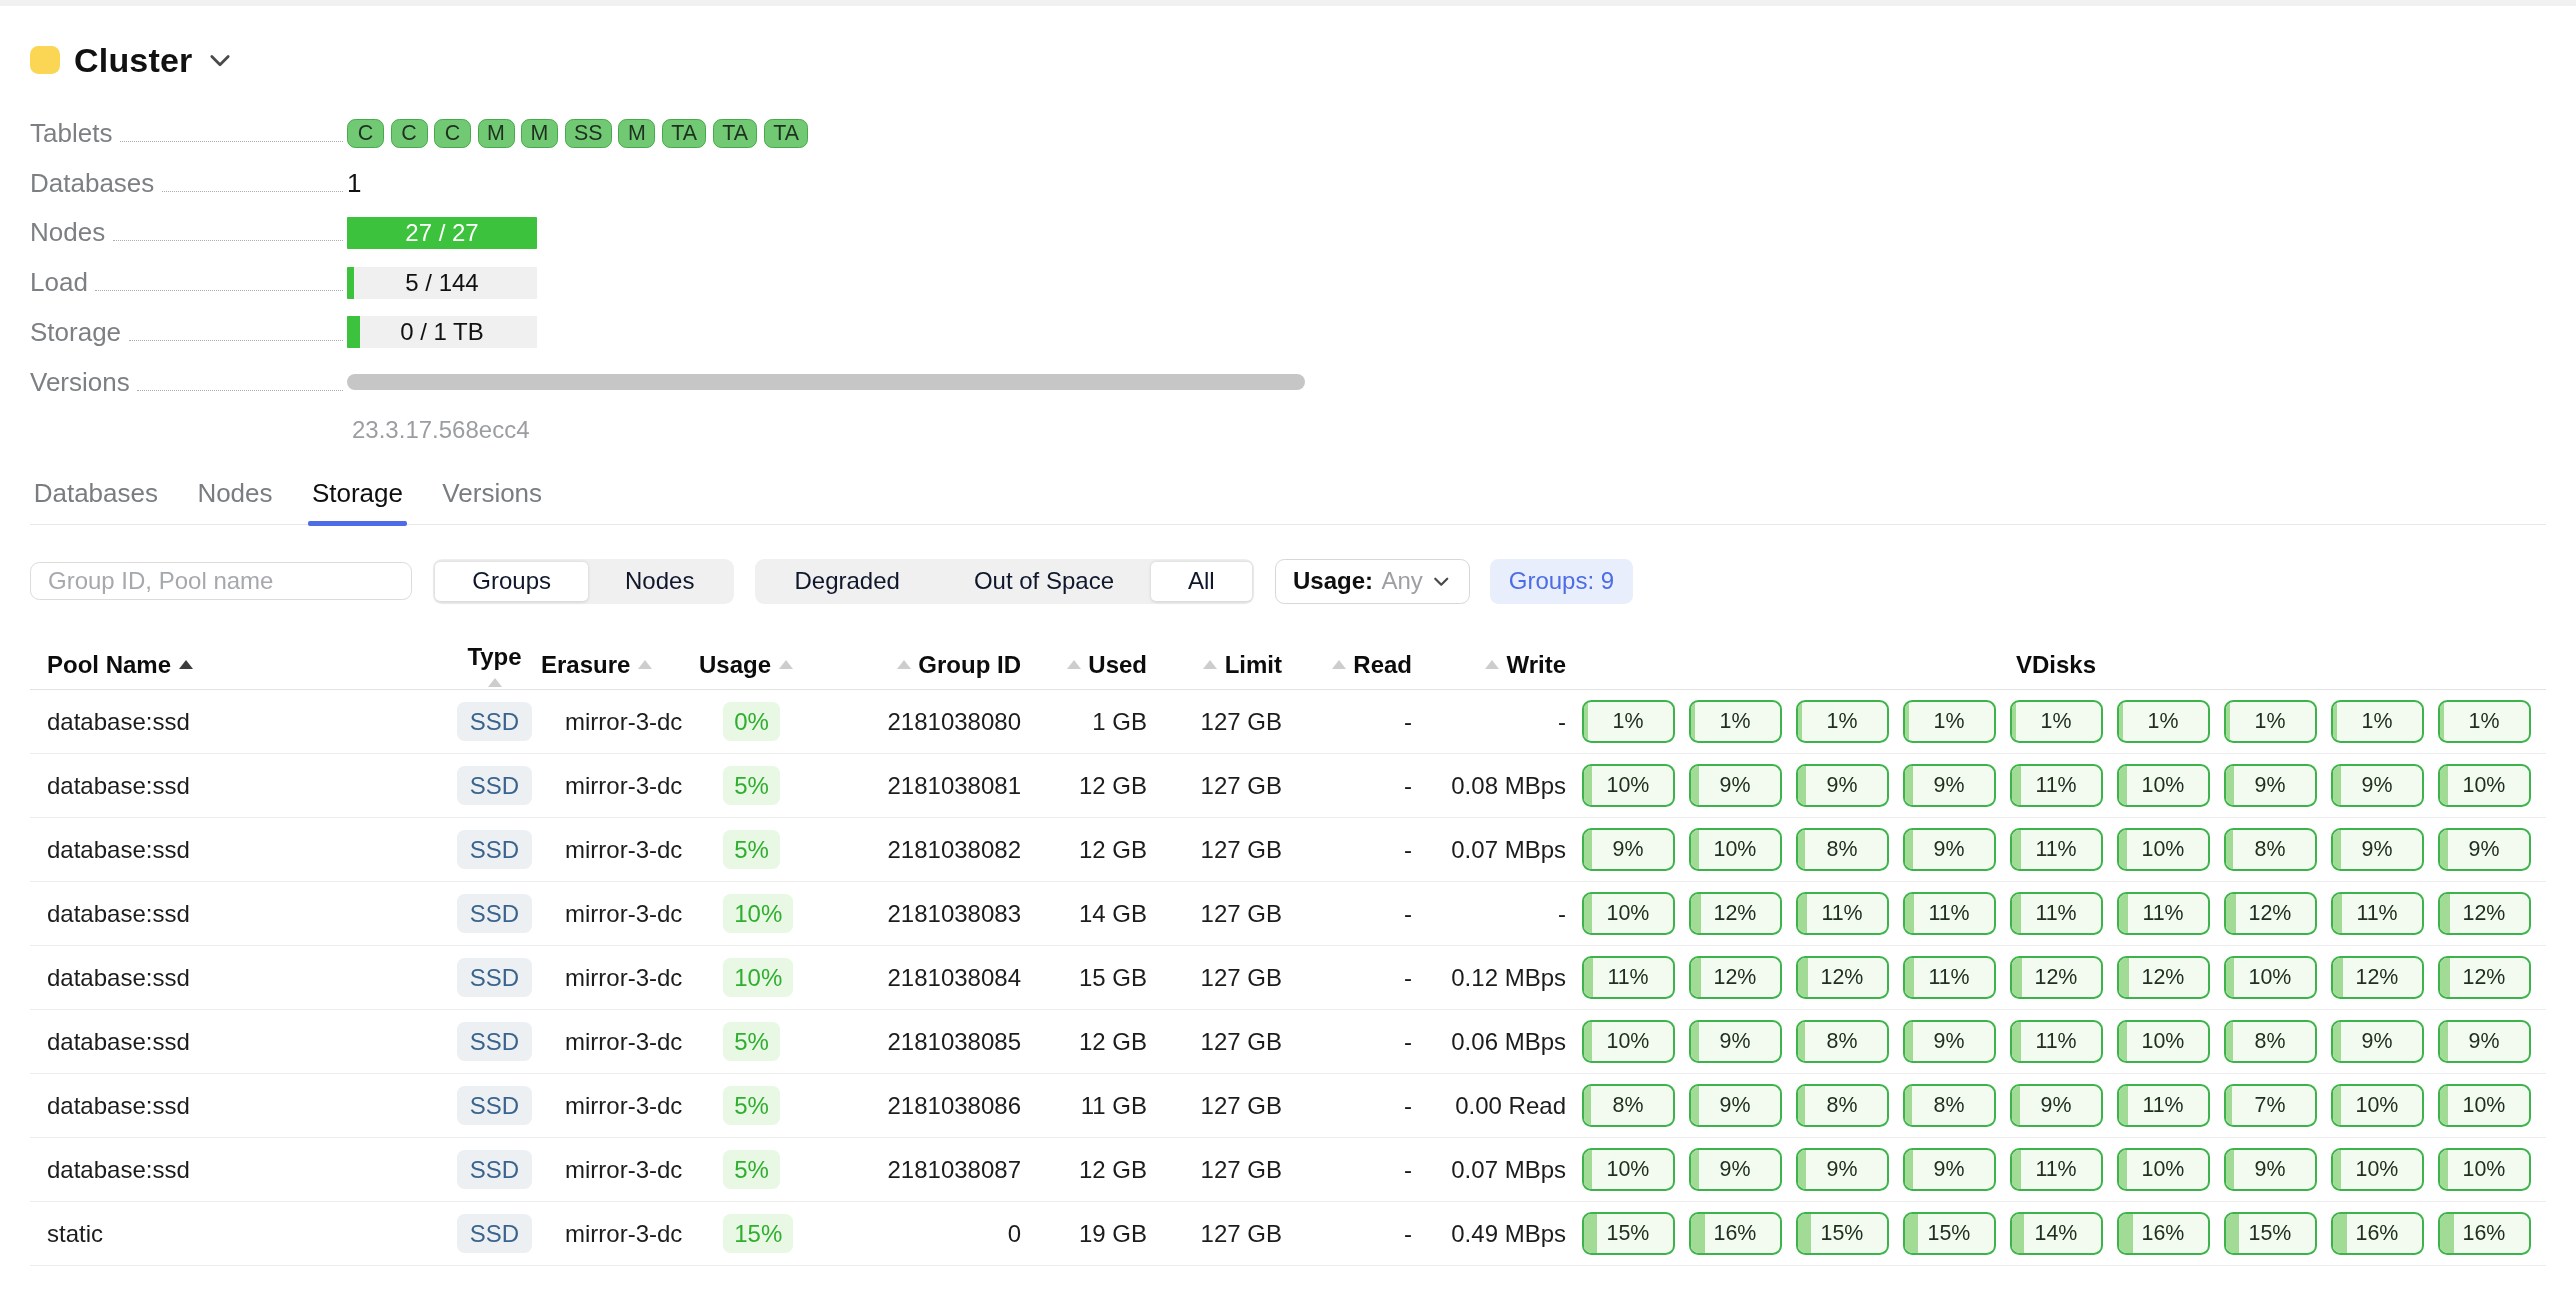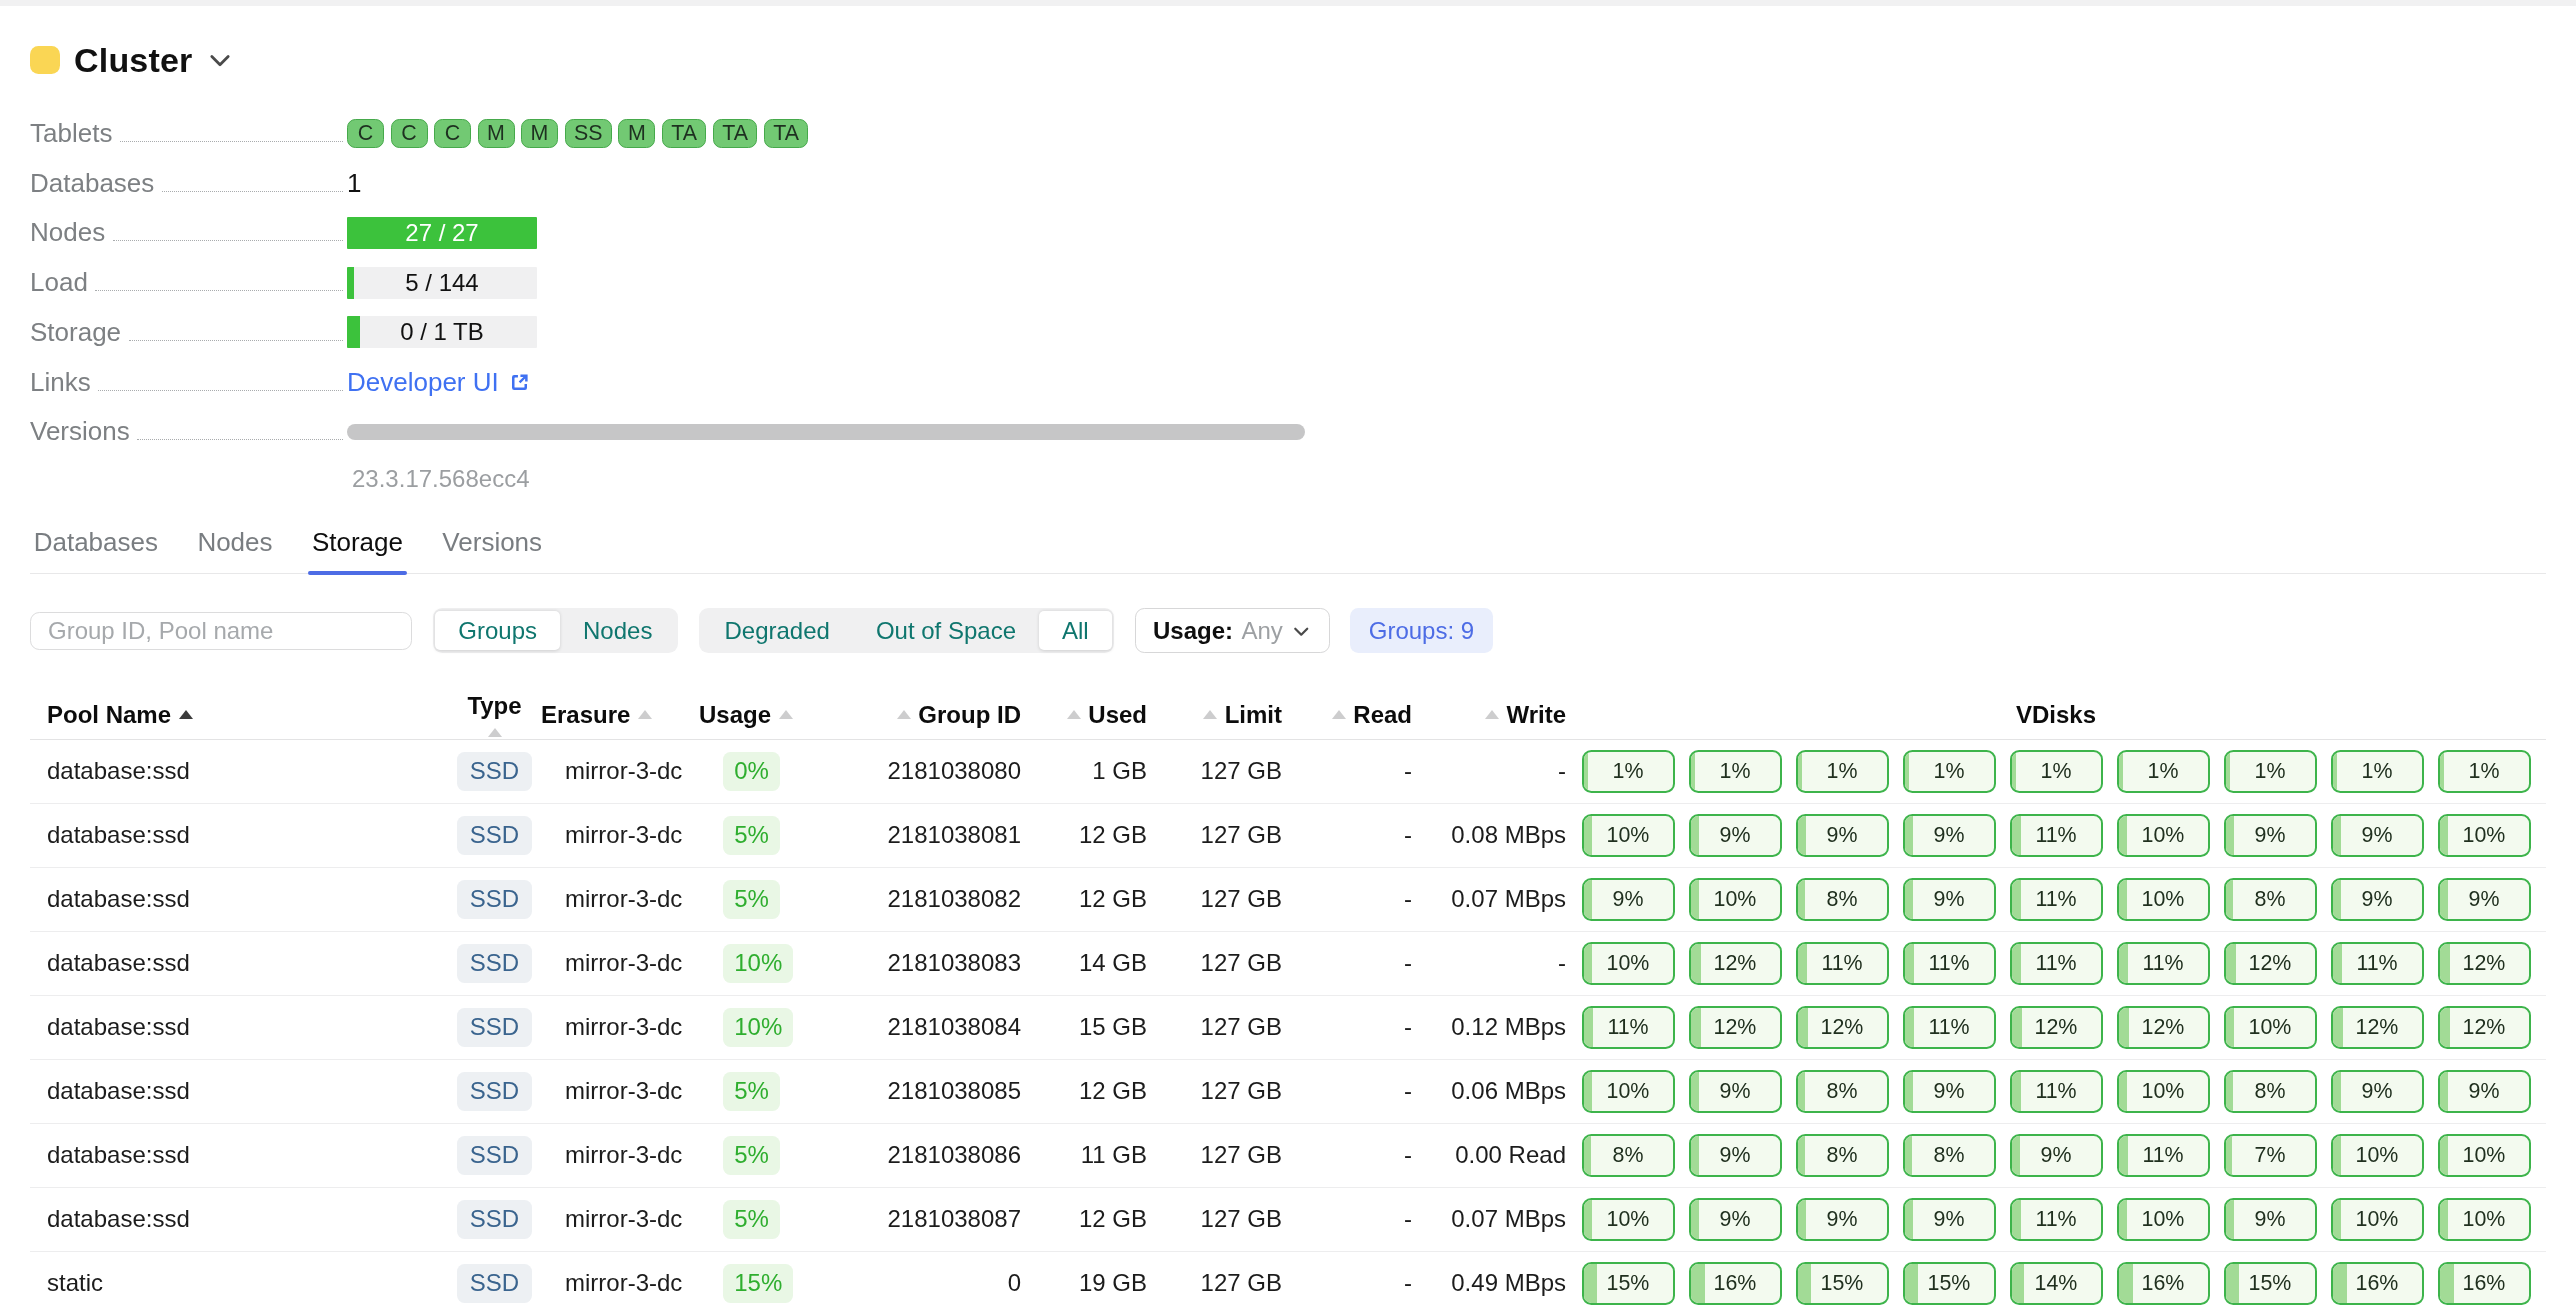--- a/index.html
+++ b/index.html
@@ -48,21 +48,21 @@
 
   
   .filters { display: flex; align-items: center; gap: 20.5px; margin-top: 34px; height: 45px; }
   .search-input {
     width: 382px; height: 38px; border: 1.9px solid #dcdcdd; border-radius: 9.3px;
     font-size: 24px; padding: 0 17px; color: #1a1a1a; outline: none;
     font-family: "Liberation Sans", "DejaVu Sans", sans-serif;
   }
   .search-input::placeholder { color: #a6a9ac; }
   .seg { display: inline-flex; align-items: center; background: #f0f0f1; border-radius: 9.3px; padding: 2.8px; height: 45px; }
-  .seg-item { height: 39px; display: inline-flex; align-items: center; padding: 0 23px; font-size: 24px; color: #0f766e; border-radius: 5px; cursor: pointer; white-space: nowrap; }
+  .seg-item { height: 39px; display: inline-flex; align-items: center; padding: 0 37px; font-size: 24px; color: #0f172a; border-radius: 5px; cursor: pointer; white-space: nowrap; }
   .seg-item.active { background: #ffffff; box-shadow: 0 0.9px 3.7px rgba(0,0,0,.14); }
   .usage-select { display: inline-flex; align-items: center; gap: 8.4px; height: 45px; background: #fff; border: 1.9px solid #d7d7d8; border-radius: 9.3px; padding: 0 17px; font-size: 24px; cursor: pointer; }
   .usage-select b { font-weight: 700; color: #0f0f0f; }
   .usage-select .usage-val { color: #9da0a3; }
   .groups-count { display: inline-flex; align-items: center; height: 45px; padding: 0 18.6px; background: #e9eefc; border-radius: 8.4px; color: var(--accent-blue); font-size: 24px; cursor: pointer; }
 
   
   table { border-collapse: collapse; width: 2516px; margin-top: 37px; table-layout: fixed; }
   th { font-size: 24px; font-weight: 700; color: #0c0c0c; padding: 0; height: 49px; border-bottom: 1.9px solid #e3e3e4; }
   .th-inner { display: flex; align-items: center; gap: 7.5px; }
@@ -168,35 +168,20 @@
         <span class="dotted-leader"></span>
       </div>
       <div class="info-value">
         <div class="bar" id="storage-bar">
           <span class="bar-fill" style="width: 7%;"></span>
           <span class="bar-text">0 / 1 TB</span>
         </div>
       </div>
     </div>
 
-    <div class="info-row">
-      <div class="info-label">
-        <span class="info-label-text">Links</span>
-        <span class="dotted-leader"></span>
-      </div>
-      <div class="info-value">
-        <a class="dev-link">
-          <span>Developer UI</span>
-          <svg width="25" height="25" viewBox="0 0 16 16" fill="none">
-            <path d="M3.2 4.6 Q3.2 3.2 4.6 3.2 H7 V4.8 H5.2 Q4.8 4.8 4.8 5.2 V10.8 Q4.8 11.2 5.2 11.2 H10.8 Q11.2 11.2 11.2 10.8 V9 H12.8 V11.4 Q12.8 12.8 11.4 12.8 H4.6 Q3.2 12.8 3.2 11.4 Z" fill="#3f71f2"></path>
-            <path d="M8.6 2.8 H13.2 V7.4 H11.6 V5.5 L8.6 8.5 L7.5 7.4 L10.5 4.4 H8.6 Z" fill="#3f71f2"></path>
-          </svg>
-        </a>
-      </div>
-    </div>
 
     <div class="info-row">
       <div class="info-label">
         <span class="info-label-text">Versions</span>
         <span class="dotted-leader"></span>
       </div>
       <div class="info-value">
         <div class="versions-bar"></div>
       </div>
     </div>

